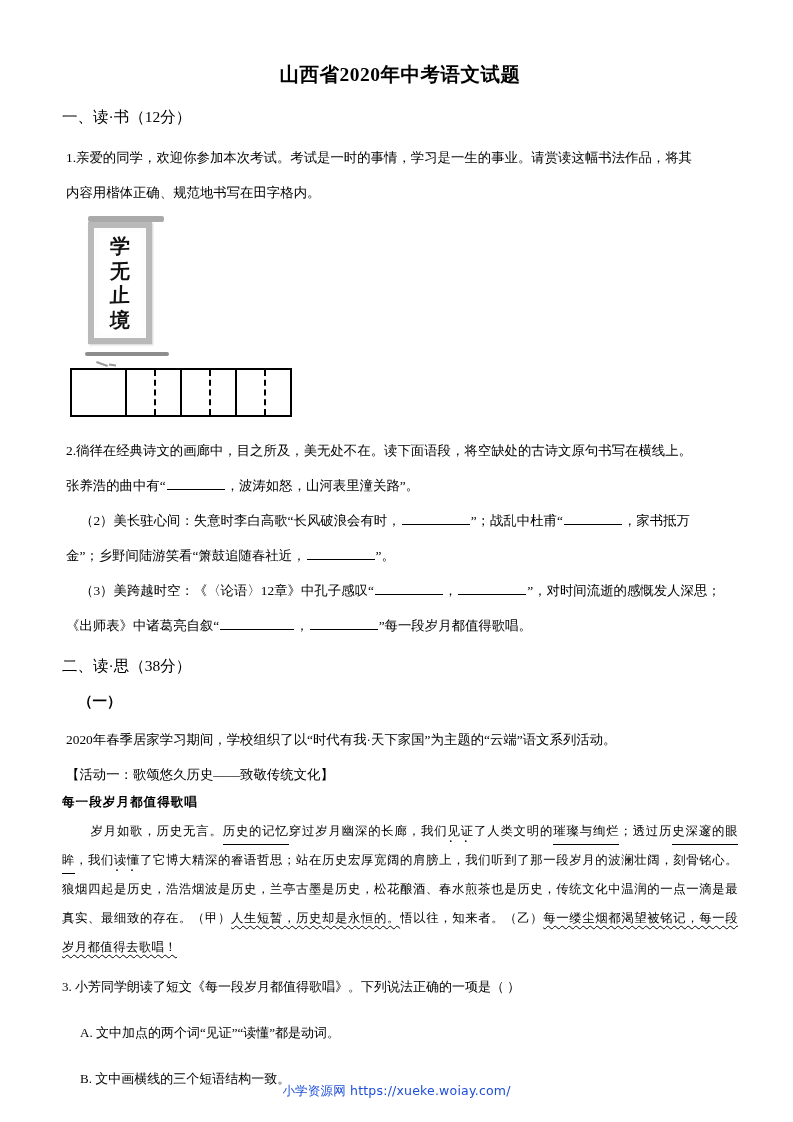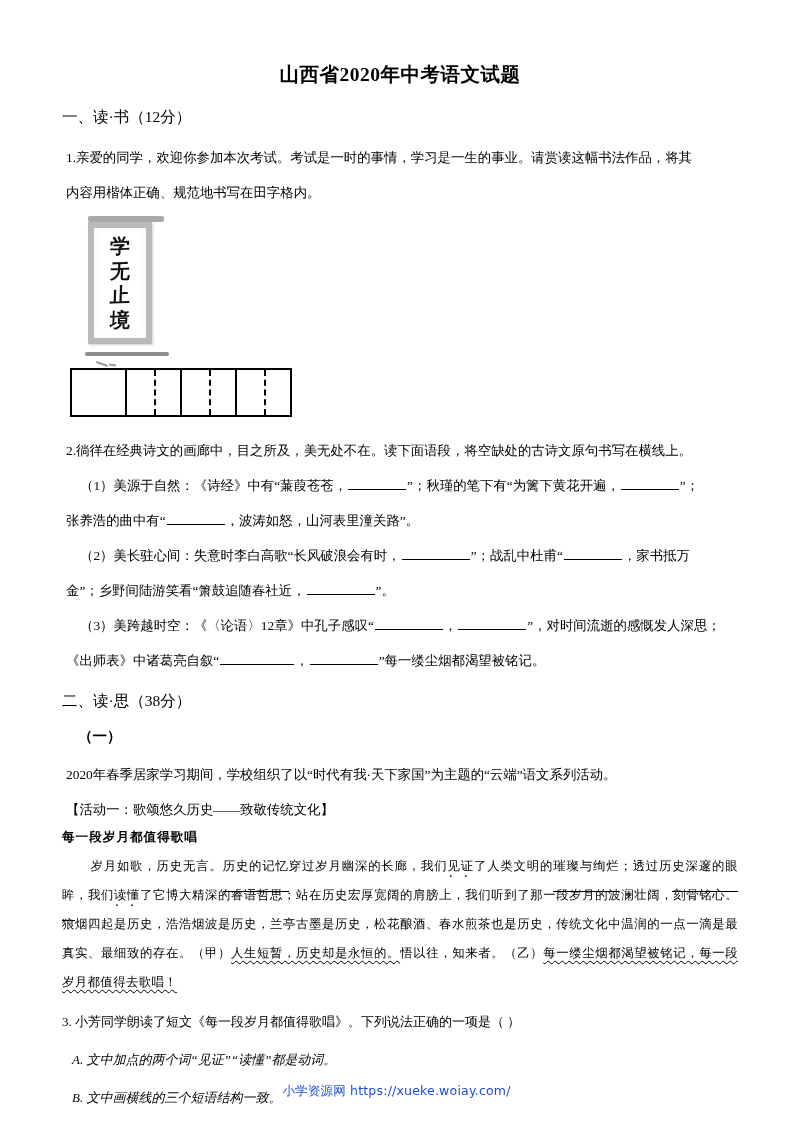--- a/index.html
+++ b/index.html
@@ -160,21 +160,21 @@
   .essay-p {
     font-size: 12.4px;
     line-height: 29px;
     margin: 0;
     text-align: justify;
     text-justify: inter-ideograph;
     letter-spacing: 0.4px;
   }
   .u-solid {
     border-bottom: 1px solid #000;
-    padding-bottom: 18px;
+    padding-bottom: 6px;
   }
   .u-wavy {
     text-decoration: underline;
     text-decoration-style: wavy;
     text-decoration-thickness: 1px;
     text-underline-offset: 3px;
   }
   .dotted-em {
     position: relative;
   }
@@ -190,23 +190,22 @@
     text-indent: 5px;
   }
   .q-line {
     font-size: 13px;
     line-height: 30px;
     margin: 0;
   }
   .opt-line {
     font-size: 13px;
     line-height: 30px;
-    margin: 8px;
+    margin: 16px;
     padding-left: 2px;
-    font-style: italic;
   }
   .spacer-10 { height: 10px; }
   .spacer-14 { height: 14px; }
 
   
   .footer {
     position: absolute;
     left: 0;
     bottom: 22px;
     width: 793px;
@@ -258,39 +257,36 @@
       <div class="grid-cell">
           <span class="dash"></span>
         </div>
     </div>
   </div>
 
   <div class="spacer-14"></div>
 
   <p class="para">2.徜徉在经典诗文的画廊中，目之所及，美无处不在。读下面语段，将空缺处的古诗文原句书写在横线上。</p>
 
-  <p class="para para-indent2">
-    <span>（1）</span><span>美源于自然：《诗经》中有“蒹葭苍苍，</span><span class="blank-line bl-m"></span><span>”；秋瑾的笔下有“为篱下黄花开遍，</span><span class="blank-line bl-m"></span><span>”；</span>
-  </p>
   <p class="para">
     <span>张养浩的曲中有“</span><span class="blank-line bl-m"></span><span>，波涛如怒，山河表里潼关路”。</span>
   </p>
 
   <p class="para para-indent2">
     <span>（2）</span><span>美长驻心间：失意时李白高歌“长风破浪会有时，</span><span class="blank-line bl-l"></span><span>”；战乱中杜甫“</span><span class="blank-line bl-m"></span><span>，家书抵万</span>
   </p>
   <p class="para">
     <span>金”；乡野间陆游笑看“箫鼓追随春社近，</span><span class="blank-line bl-l"></span><span>”。</span>
   </p>
 
   <p class="para para-indent2">
     <span>（3）</span><span>美跨越时空：《〈论语〉12章》中孔子感叹“</span><span class="blank-line bl-l"></span><span>，</span><span class="blank-line bl-l"></span><span>”，对时间流逝的感慨发人深思；</span>
   </p>
   <p class="para">
-    <span>《出师表》中诸葛亮自叙“</span><span class="blank-line bl-xl"></span><span>，</span><span class="blank-line bl-l"></span><span>”每一缕尘烟都渴望被铭记。</span>
+    <span>《出师表》中诸葛亮自叙“</span><span class="blank-line bl-xl"></span><span>，</span><span class="blank-line bl-l"></span><span>”每一段岁月都值得歌唱。</span>
   </p>
 
   <div class="spacer-10"></div>
 
   <h2 class="sec-heading">二、读·思（38分）</h2>
   <h3 class="sub-heading">（一）</h3>
 
   <p class="para">2020年春季居家学习期间，学校组织了以“时代有我·天下家国”为主题的“云端”语文系列活动。</p>
   <p class="para">【活动一：歌颂悠久历史——致敬传统文化】</p>
 

